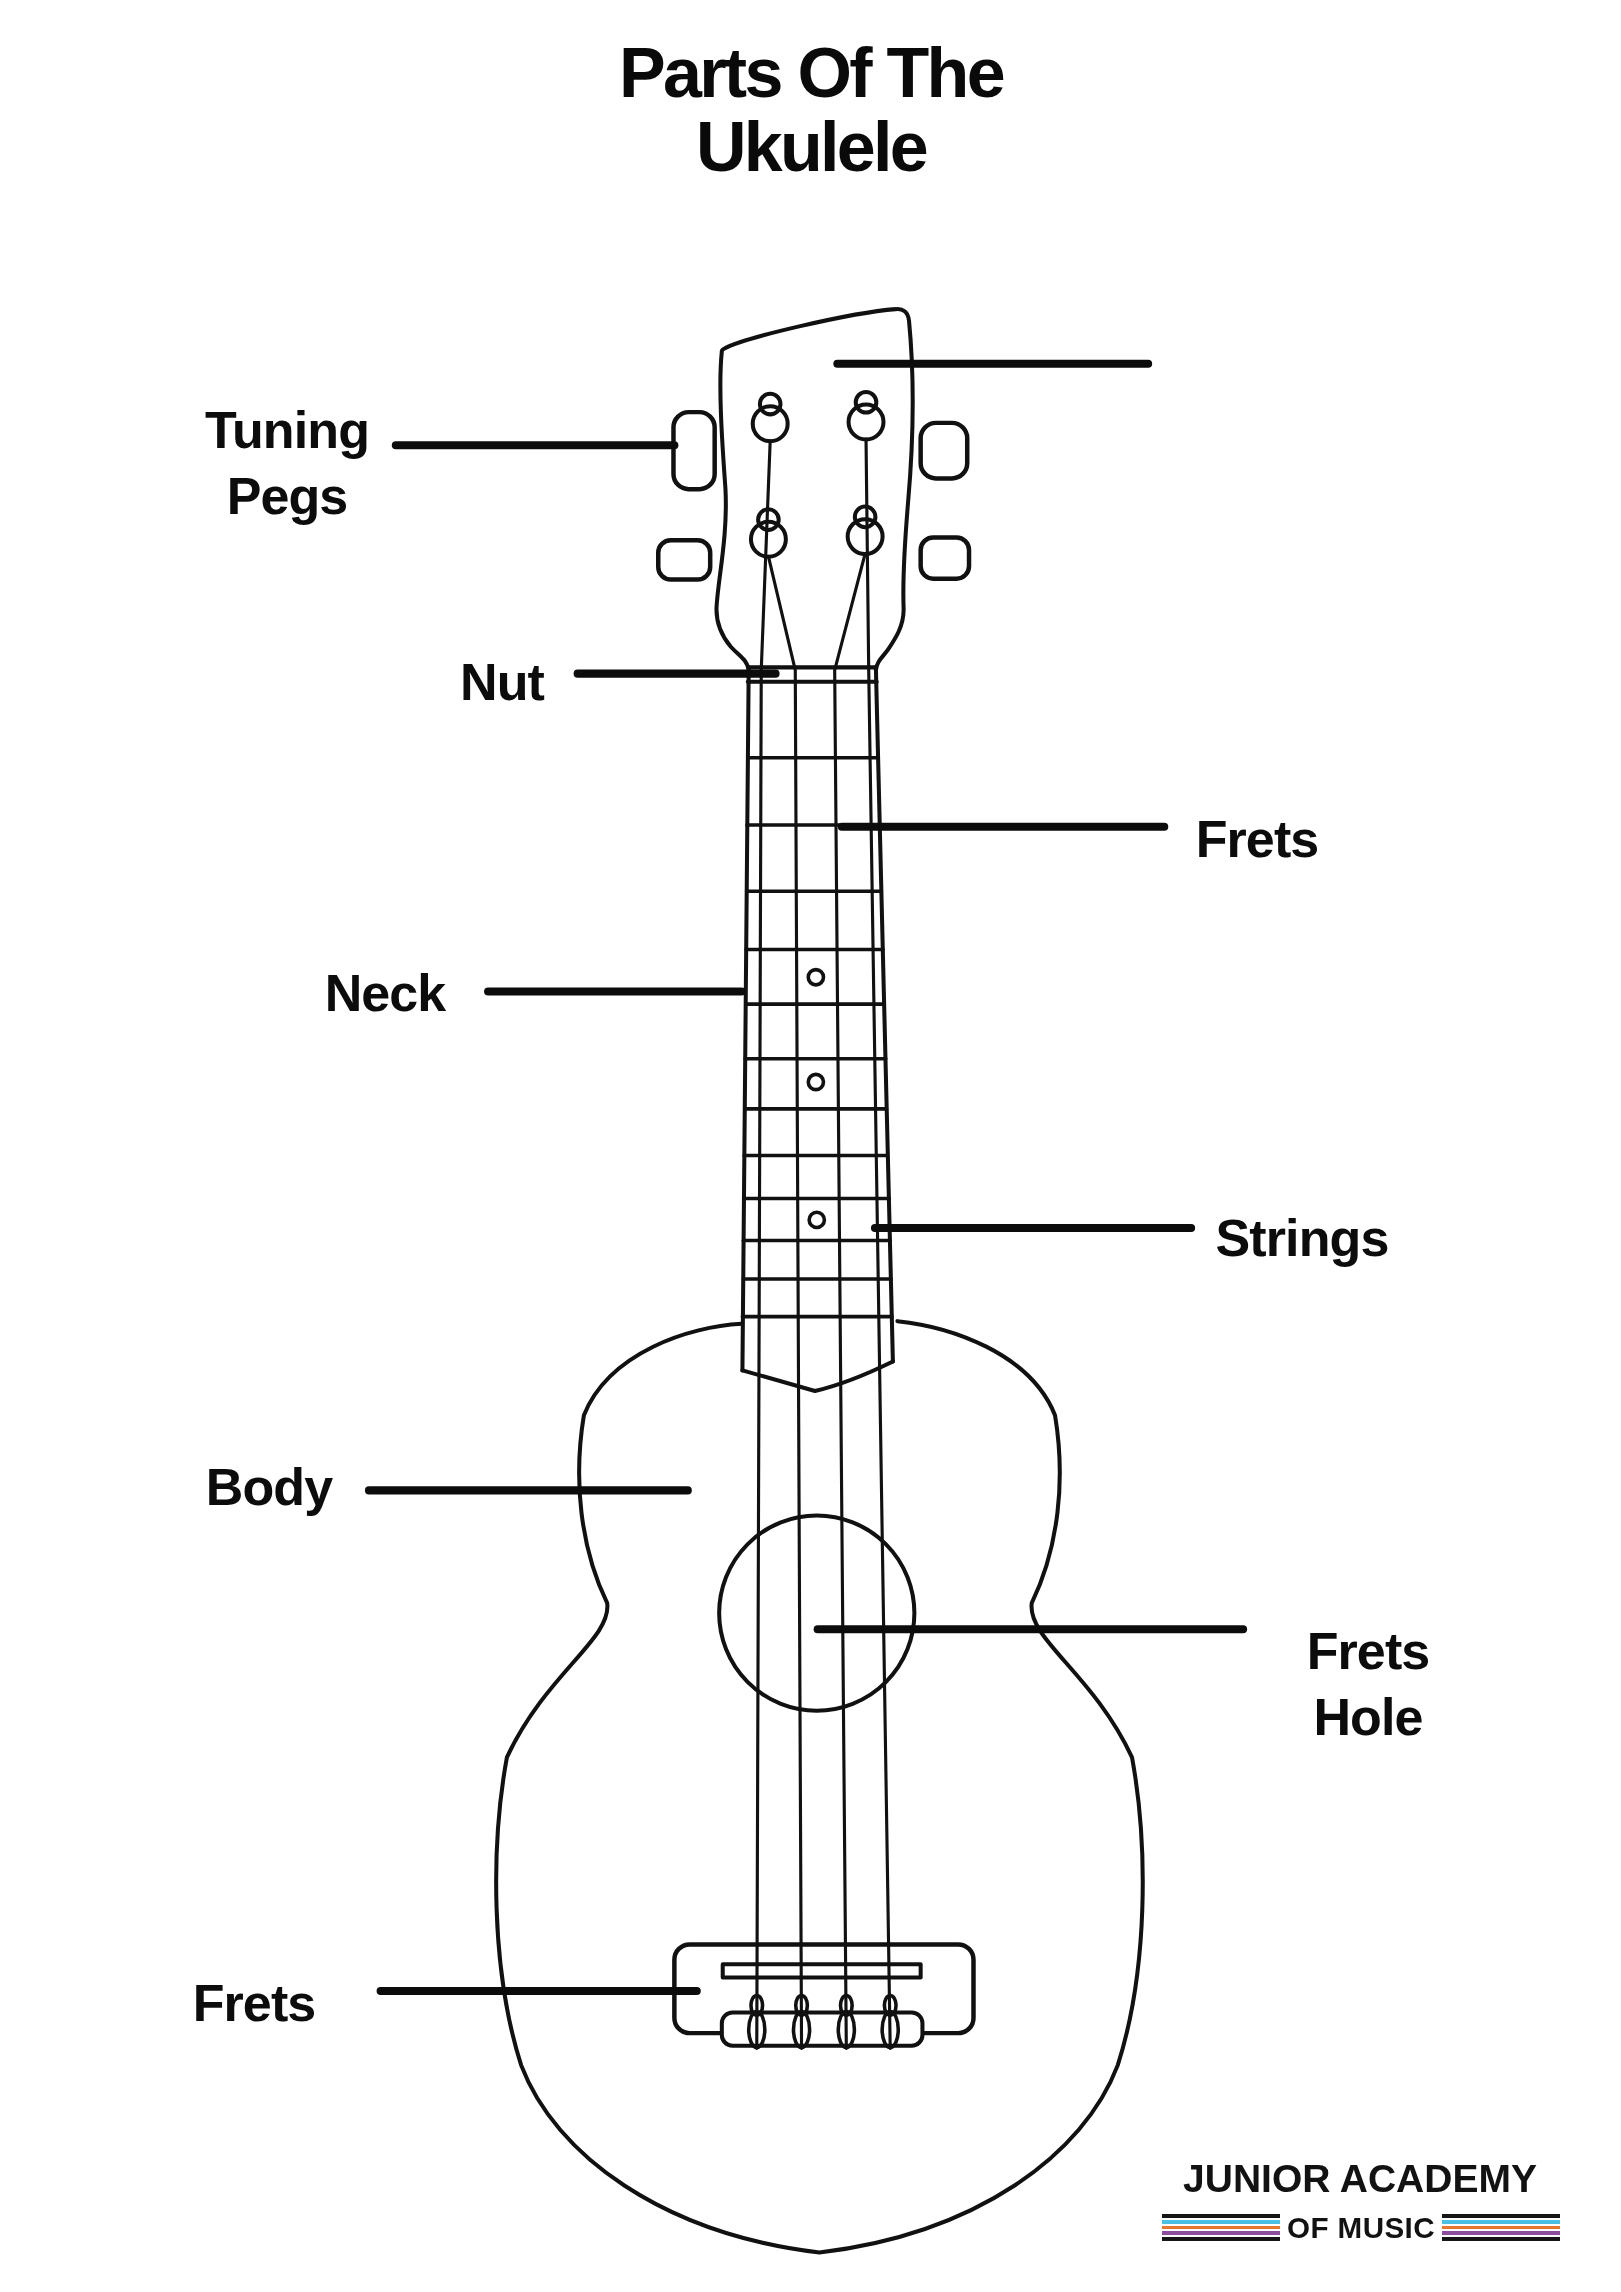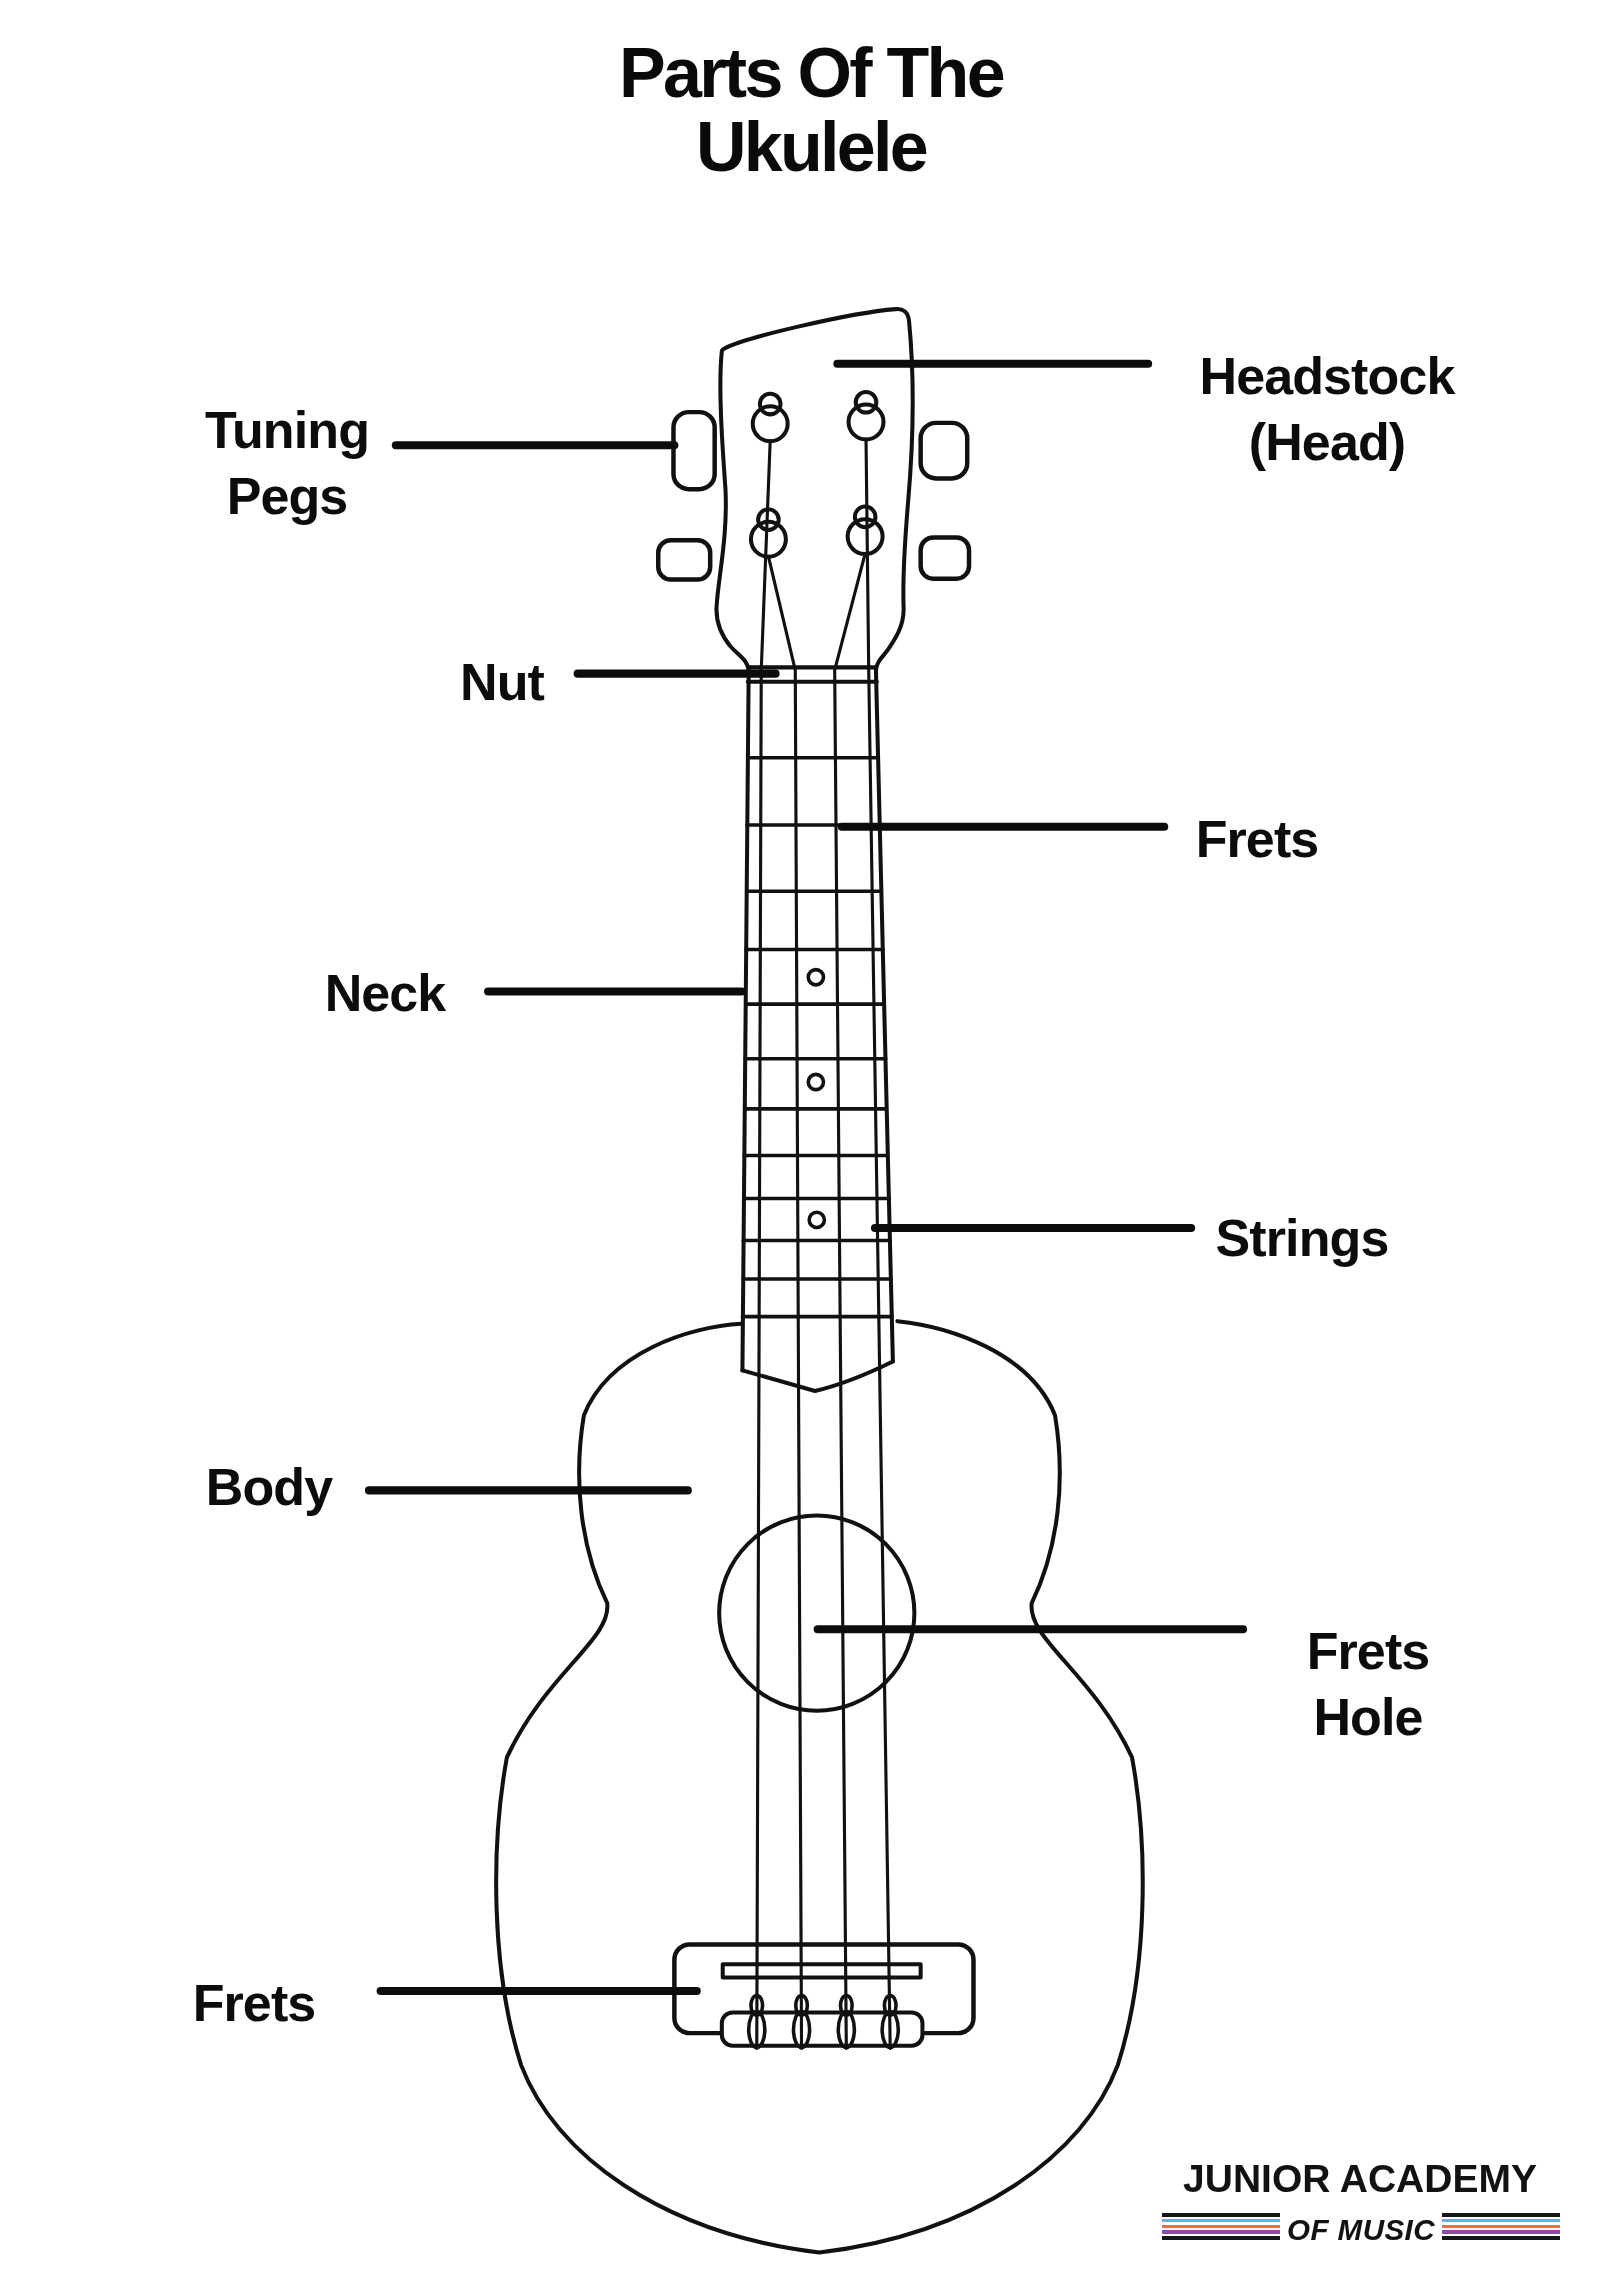--- a/index.html
+++ b/index.html
@@ -18,21 +18,21 @@
   .lbl-frets{left:1257px;top:840px;}
   .lbl-neck{left:385px;top:994px;}
   .lbl-strings{left:1302px;top:1239px;}
   .lbl-body{left:269px;top:1488px;text-align:center;}
   .lbl-sound-hole{left:1368px;top:1685px;}
   .lbl-bridge{left:254px;top:2004px;}
   .logo-name{position:absolute;left:1360px;top:2179px;transform:translate(-50%,-50%);
              font-weight:bold;font-size:39px;letter-spacing:0px;color:#121212;
              white-space:nowrap;}
   .logo-row{position:absolute;left:1162px;top:2213px;width:398px;height:29px;
-            display:flex;gap:7.2px;font-style:italic;}
+            display:flex;align-items:center;gap:7.2px;}
   .stripes{flex:1;display:flex;flex-direction:column;gap:2.2px;}
   .stripes .bar{height:3.6px;width:100%;background:#111;}
   .logo-sub{font-weight:bold;font-size:29.6px;color:#121212;letter-spacing:0.4px;
             white-space:nowrap;}
 </style>
 </head>
 <body>
 
 <div class="page">
 
@@ -154,24 +154,20 @@
 
   <div class="title">
     <div>Parts Of The</div>
     <div>Ukulele</div>
   </div>
 
   <div class="label lbl-tuning-pegs">
     <div>Tuning</div>
     <div>Pegs</div>
   </div>
-  <div class="label lbl-headstock">
-    <div>Headstock</div>
-    <div>(Head)</div>
-  </div>
   <div class="label lbl-nut">
     <div>Nut</div>
   </div>
   <div class="label lbl-frets">
     <div>Frets</div>
   </div>
   <div class="label lbl-neck">
     <div>Neck</div>
   </div>
   <div class="label lbl-strings">

